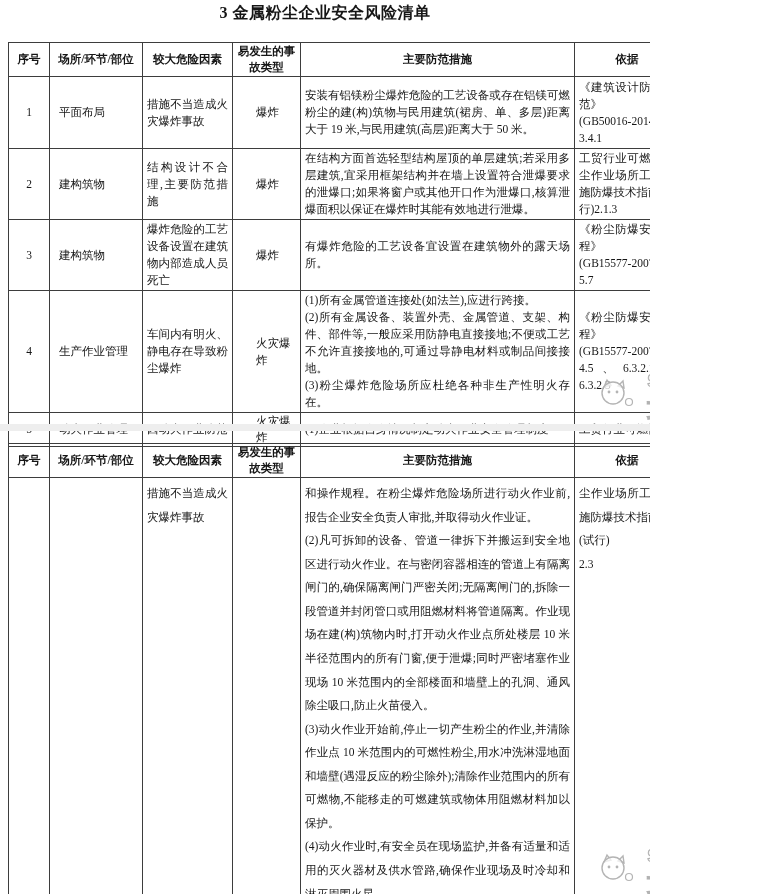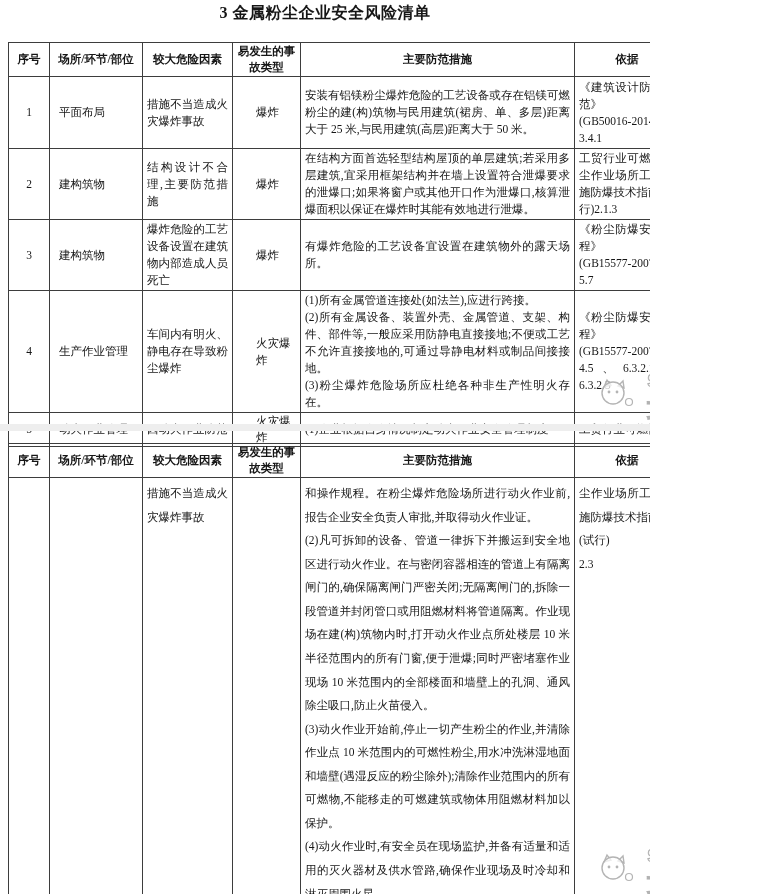--- a/index.html
+++ b/index.html
@@ -115,21 +115,21 @@
         <th>依据</th>
         <th>责任人</th>
       </tr>
     </thead>
     <tbody>
       <tr class="row-1">
         <td class="c-no">1</td>
         <td class="c-place">平面布局</td>
         <td class="c-hazard">措施不当造成火灾爆炸事故</td>
         <td class="c-accident">爆炸</td>
-        <td class="c-measures">安装有铝镁粉尘爆炸危险的工艺设备或存在铝镁可燃粉尘的建(构)筑物与民用建筑(裙房、单、多层)距离大于 25 米,与民用建筑(高层)距离大于 50 米。</td>
+        <td class="c-measures">安装有铝镁粉尘爆炸危险的工艺设备或存在铝镁可燃粉尘的建(构)筑物与民用建筑(裙房、单、多层)距离大于 19 米,与民用建筑(高层)距离大于 50 米。</td>
         <td class="c-basis">《建筑设计防火规范》
 (GB50016-2014)
 3.4.1</td>
         <td class="c-resp"></td>
       </tr>
       <tr class="row-2">
         <td class="c-no">2</td>
         <td class="c-place">建构筑物</td>
         <td class="c-hazard">结构设计不合理,主要防范措施</td>
         <td class="c-accident">爆炸</td>

